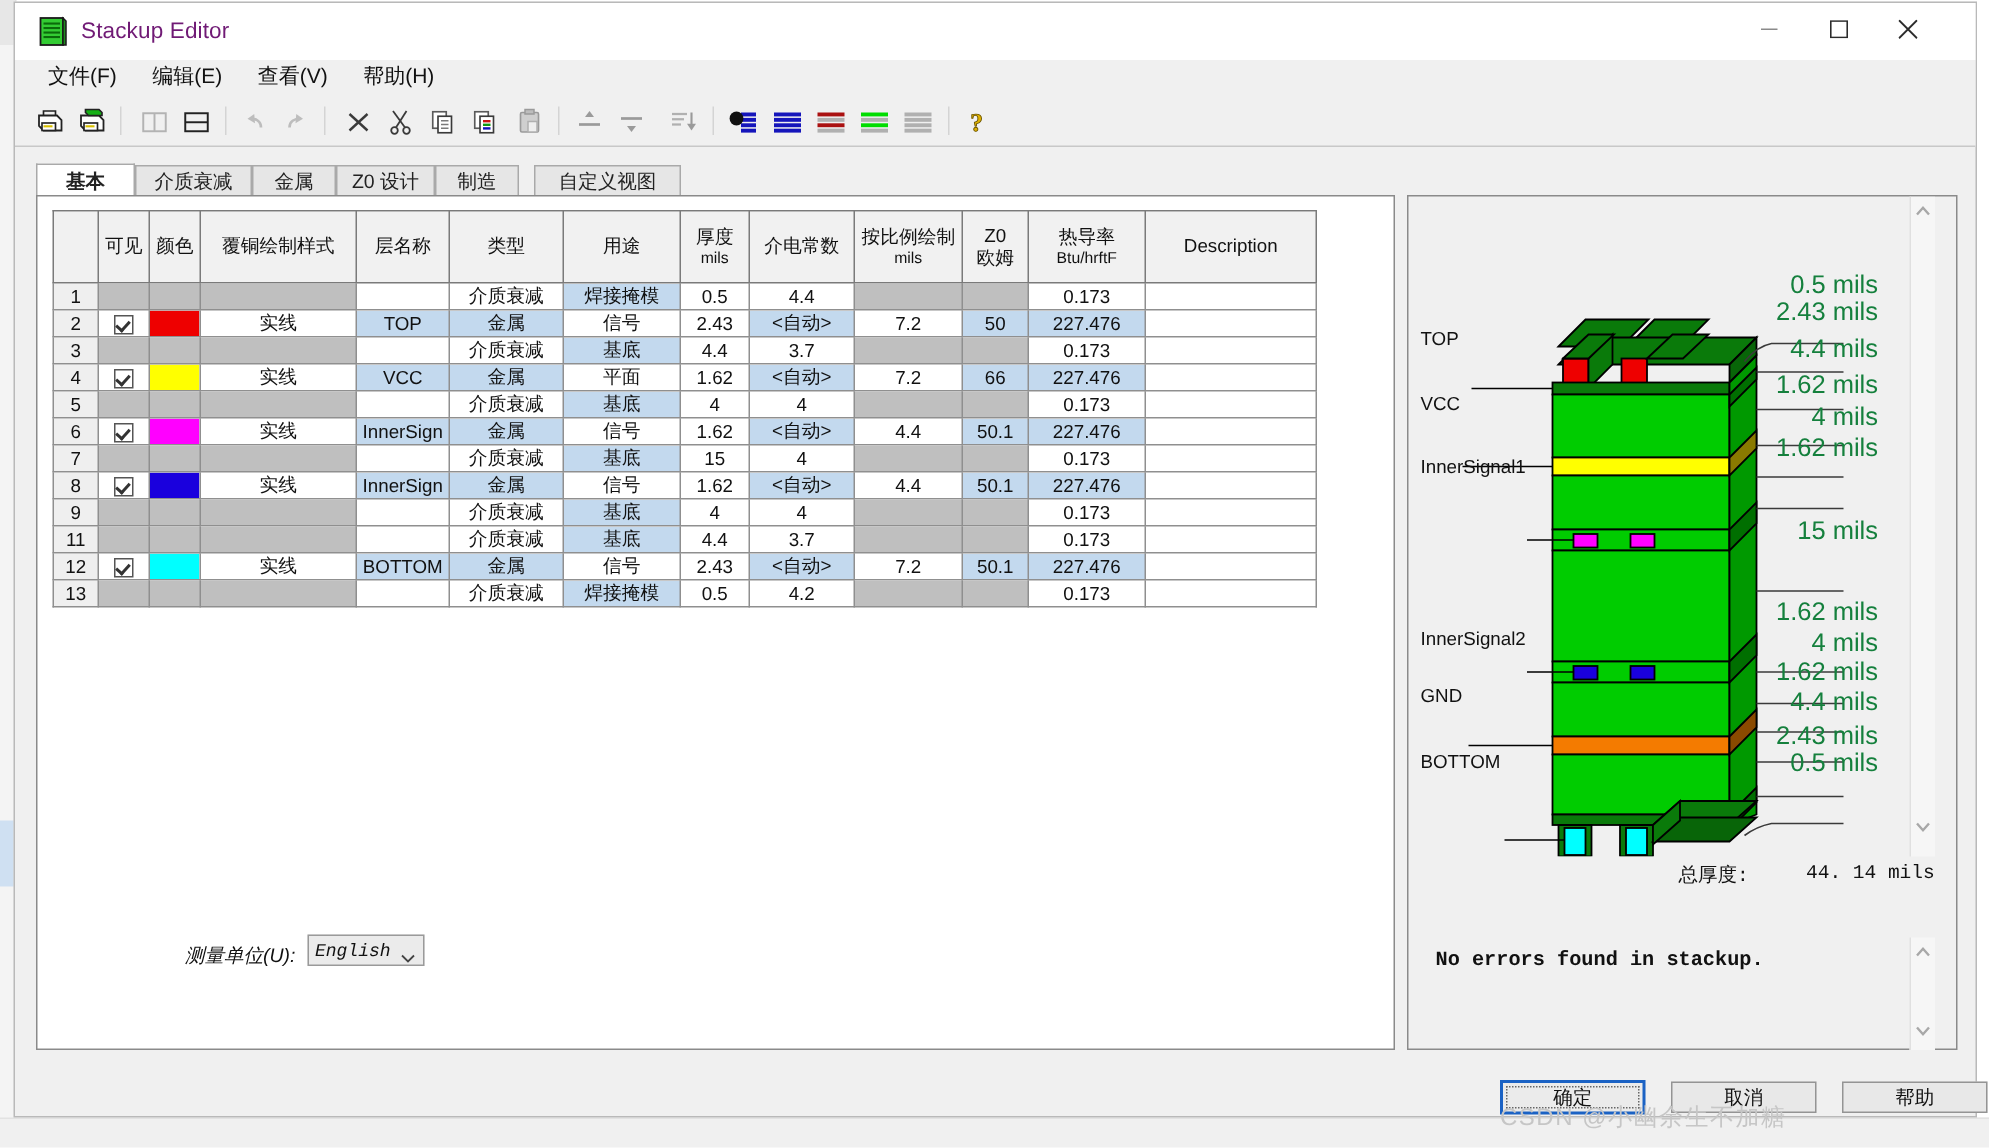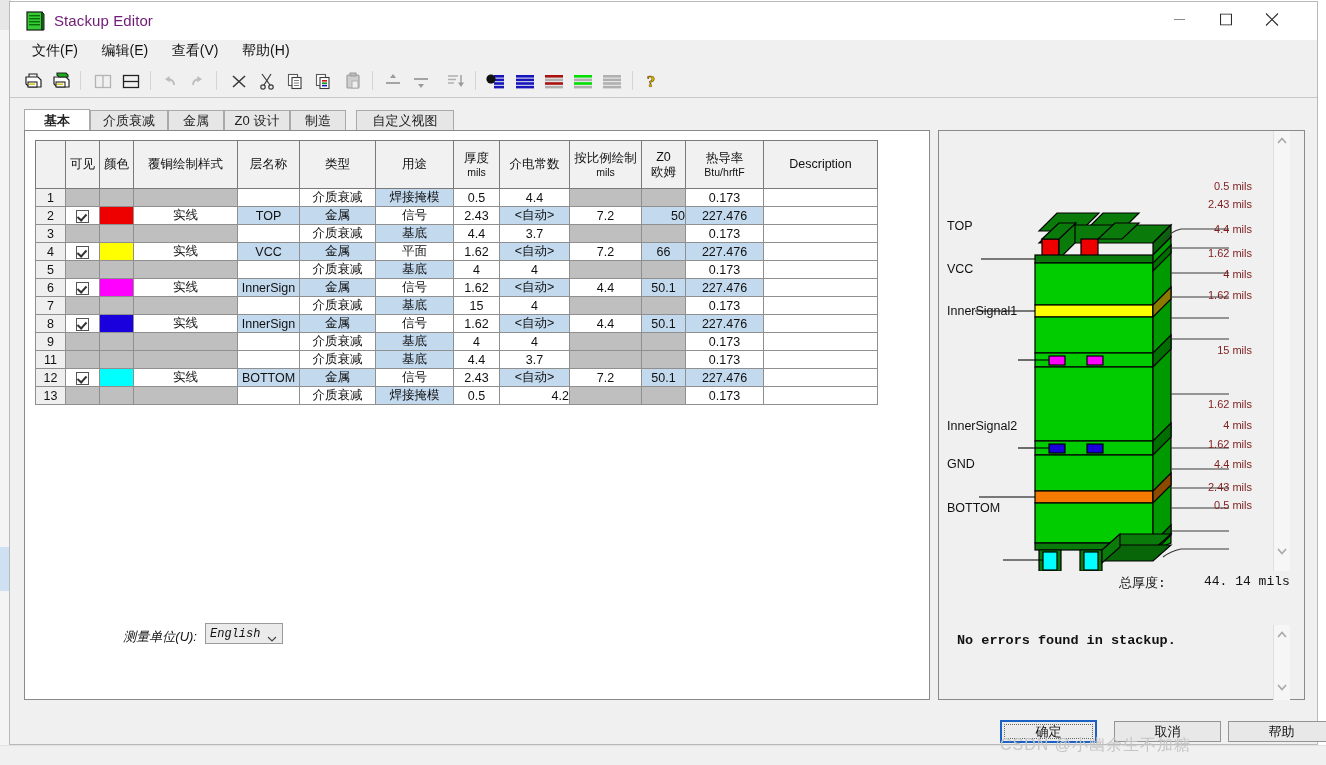--- a/index.html
+++ b/index.html
@@ -117,33 +117,33 @@
     font-family:"Liberation Mono","DejaVu Sans Mono",monospace;}
   #tt-value{position:absolute;left:265px;top:443px;font-size:13px;color:#111;
     font-family:"Liberation Mono","DejaVu Sans Mono",monospace;}
   #errbox{position:absolute;left:0;top:494px;width:351px;height:75px;text-align:right;}
   #errtext{position:absolute;left:18px;top:8px;font-size:13.5px;font-weight:bold;color:#111;
     font-family:"Liberation Mono","DejaVu Sans Mono",monospace;}
   #err-sb{position:absolute;right:0;top:0;width:16px;height:75px;background:#f6f6f6;border-left:1px solid #e0e0e0;}
 
   
   .dlgbtn{
-    position:absolute;top:719px;width:107px;height:21px;background:#e8e8e8;
+    position:absolute;top:719px;width:97px;height:21px;background:#e8e8e8;
     border:1px solid #949494;box-sizing:border-box;font-size:13px;color:#111;
     text-align:center;line-height:19px;cursor:default;
   }
   #btn-ok{left:990px;border:2px solid #1b62c4;background:#ebebeb;width:97px;height:23px;top:718px;line-height:19px;}
   #btn-ok .inner{position:absolute;left:2px;top:2px;right:2px;bottom:2px;border:1px dotted #666;box-sizing:border-box;}
   #btn-cancel{left:1104px;}
   #btn-help{left:1218px;}
   #watermark{
     position:absolute;left:1000px;top:735px;font-size:16px;color:#c6c6c6;
     letter-spacing:1px;white-space:nowrap;
   }
-  .dimlbl{position:absolute;font-size:11px;color:#7f1d1d;white-space:nowrap;}
+  .dimlbl{position:absolute;font-size:17px;color:#15803d;white-space:nowrap;}
   .naxlbl{position:absolute;font-size:12.5px;color:#111;white-space:nowrap;}
 </style>
 </head>
 <body>
 
 <div id="desktop">
   <div id="bg-left-strip"></div>
   <div id="bg-left-chip2"></div>
   <div id="bg-left-chip"></div>
   <div id="bg-bottom-bar"></div>
@@ -440,21 +440,21 @@
             <td class="whitec" style="width: 34px;">
               <span class="swatch" style="background: rgb(238, 0, 0);"></span>
             </td>
             <td class="whitec" style="width: 104px;">实线</td>
             <td class="layername blue" style="width: 62px;">TOP</td>
             <td class="bluec" style="width: 76px;">金属</td>
             <td class="whitec" style="width: 78px;">信号</td>
             <td class="whitec" style="width: 46px;">2.43</td>
             <td class="bluec" style="width: 70px;">&lt;自动&gt;</td>
             <td class="whitec" style="width: 72px;">7.2</td>
-            <td class="bluec" style="width: 44px; text-align: right;">50</td>
+            <td class="bluec" style="width: 44px;">50</td>
             <td class="bluec" style="width: 78px;">227.476</td>
             <td class="whitec" style="width: 114px;"></td>
           </tr>
           <tr>
             <td class="rowhdr" style="width: 30px;">3</td>
             <td class="grayc" style="width: 34px;"></td>
             <td class="grayc" style="width: 34px;"></td>
             <td class="grayc" style="width: 104px;"></td>
             <td class="layername whitec" style="width: 62px;"></td>
             <td class="whitec" style="width: 76px;">介质衰减</td>
@@ -596,21 +596,21 @@
           </tr>
           <tr>
             <td class="rowhdr" style="width: 30px;">13</td>
             <td class="grayc" style="width: 34px;"></td>
             <td class="grayc" style="width: 34px;"></td>
             <td class="grayc" style="width: 104px;"></td>
             <td class="layername whitec" style="width: 62px;"></td>
             <td class="whitec" style="width: 76px;">介质衰减</td>
             <td class="bluec" style="width: 78px;">焊接掩模</td>
             <td class="whitec" style="width: 46px;">0.5</td>
-            <td class="whitec" style="width: 70px; text-align: right;">4.2</td>
+            <td class="whitec" style="width: 70px;">4.2</td>
             <td class="grayc" style="width: 72px;"></td>
             <td class="grayc" style="width: 44px;"></td>
             <td class="whitec" style="width: 78px;">0.173</td>
             <td class="whitec" style="width: 114px;"></td>
           </tr>
         </tbody>
     </table>
 
     <div id="form-area">
       <div class="frow">

